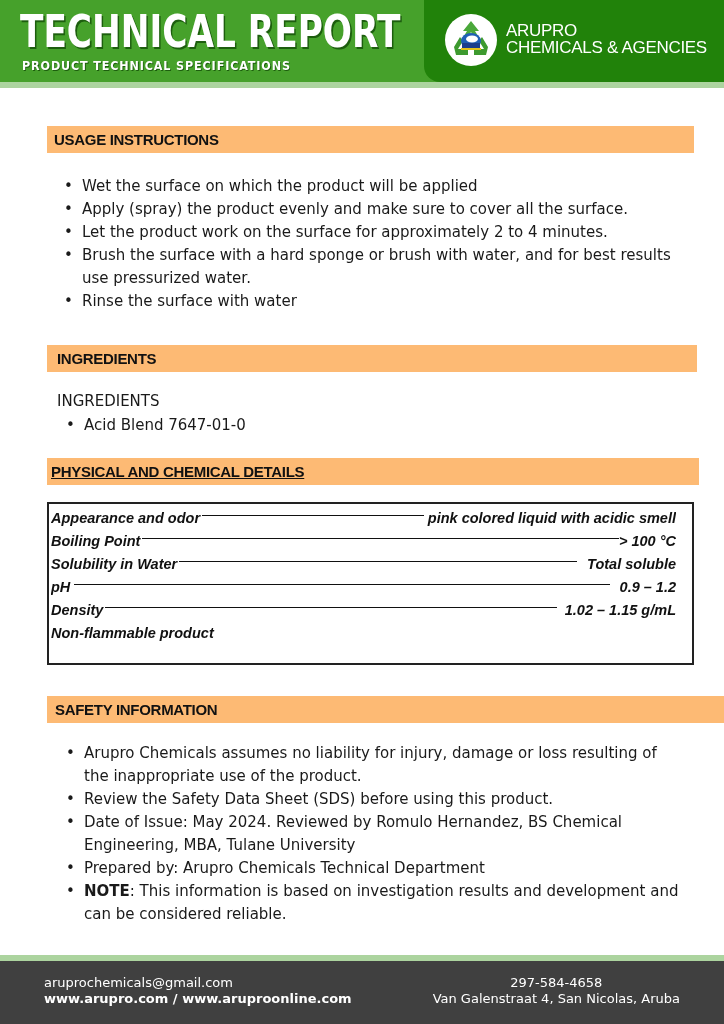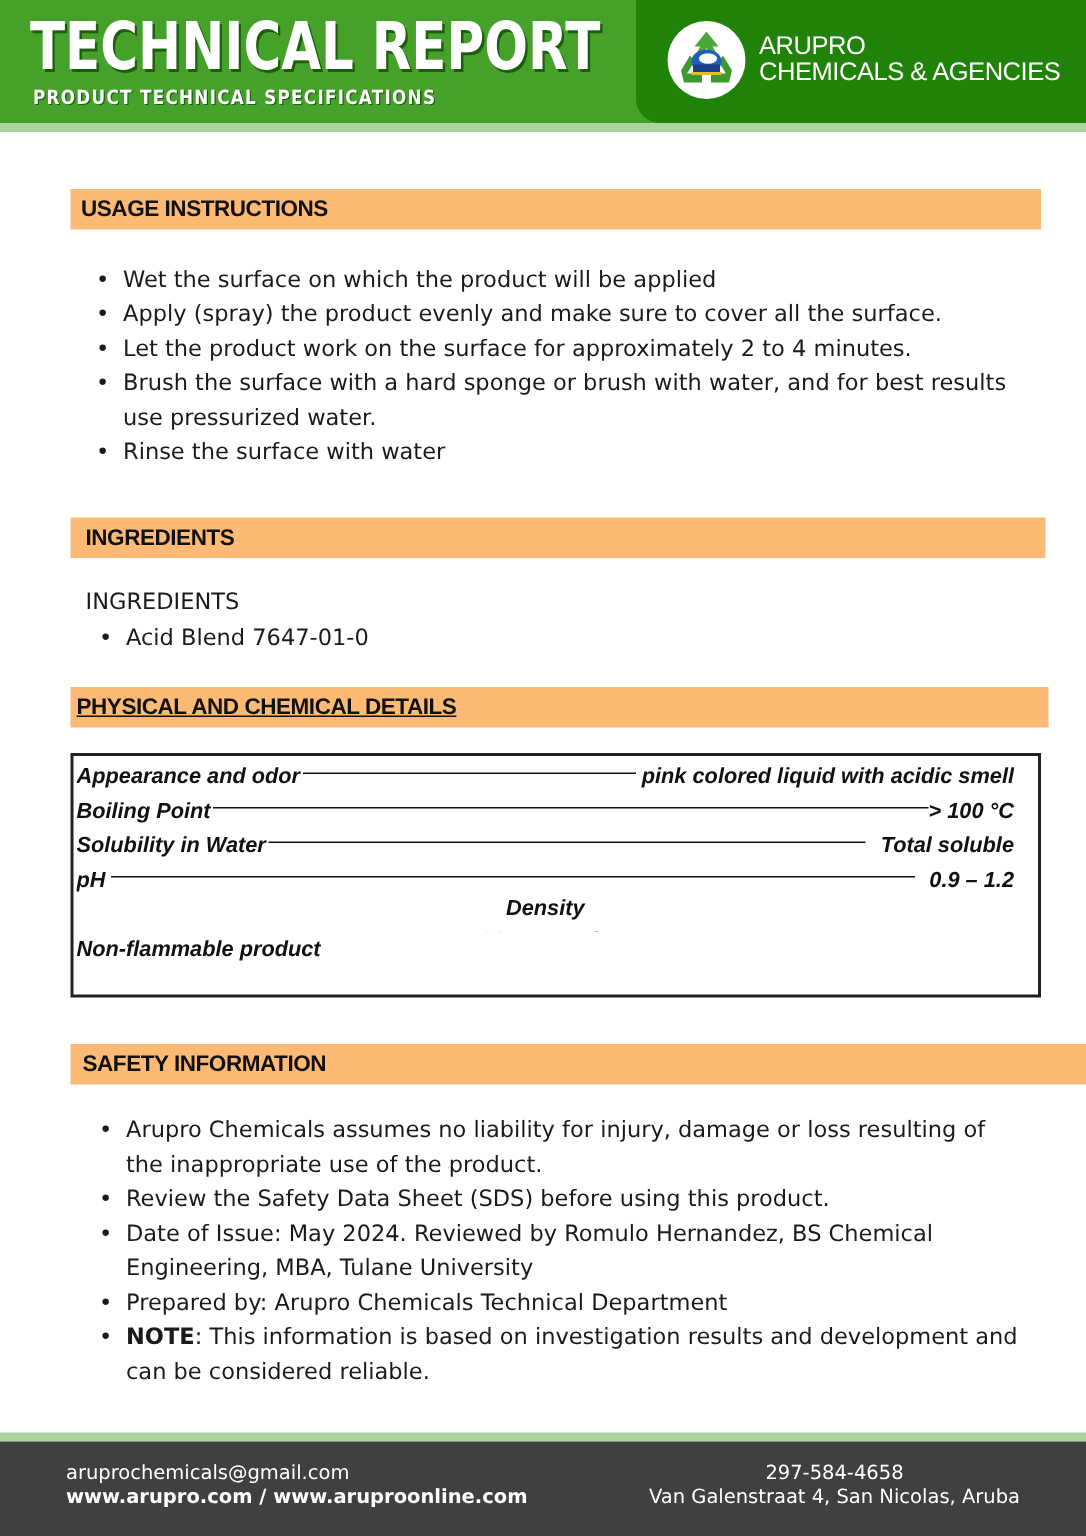--- a/index.html
+++ b/index.html
@@ -99,21 +99,21 @@
   <div class="phys-row" style="top:48px;">
     <span class="lbl">Solubility in Water</span>
     <span class="fill" style="margin-right:10px;"></span>
     <span class="val">Total soluble</span>
   </div>
   <div class="phys-row" style="top:71px;">
     <span class="lbl">pH</span>
     <span class="fill" style="margin-left:4px; margin-right:10px;"></span>
     <span class="val">0.9 – 1.2</span>
   </div>
-  <div class="phys-row" style="top:94px;flex-direction:column;">
+  <div class="phys-row" style="top:94px;">
     <span class="lbl">Density</span>
     <span class="fill" style="margin-right:8px;"></span>
     <span class="val">1.02 – 1.15 g/mL</span>
   </div>
   <div class="phys-row" style="top:117px;">
     <span class="lbl">Non-flammable product</span>
   </div>
 </div>
 
 <div class="section-bar" style="left:47px; top:696px; width:719px; padding-left:8px;">

